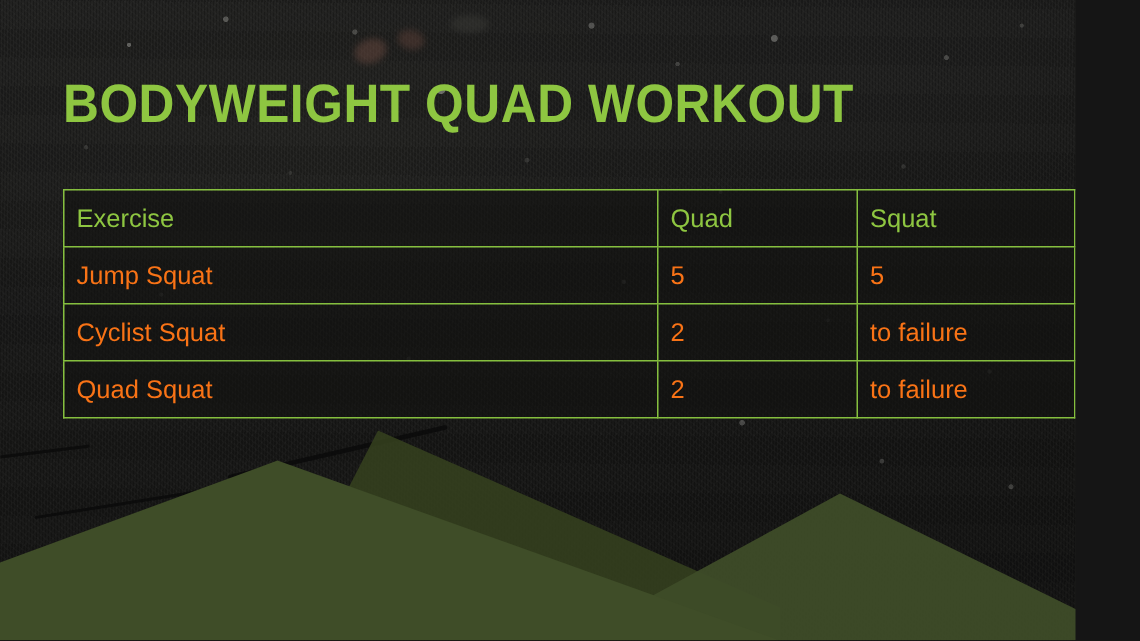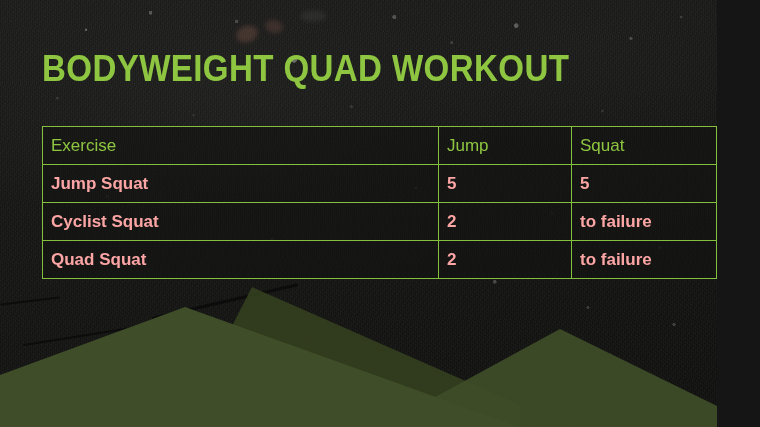--- a/index.html
+++ b/index.html
@@ -121,22 +121,21 @@
     font-weight:normal;
     font-family:"Liberation Sans Narrow","Liberation Sans", sans-serif;
     background:rgba(18,18,17,.55);
     overflow:hidden;
     white-space:nowrap;
   }
   .wk-table th {
     color:#8ec641;
   }
   .wk-table td {
-    color:#fca5a5;
-    font-weight:bold;
+    color:#f97316;
   }
   .col-exercise { width:396px; }
   .col-sets     { width:133px; }
   .col-reps     { width:145px; }
 </style>
 </head>
 <body>
 
 <div id="slide">
 
@@ -162,21 +161,21 @@
 
   <table class="wk-table">
     <colgroup>
       <col class="col-exercise">
       <col class="col-sets">
       <col class="col-reps">
     </colgroup>
     <thead>
       <tr>
         <th>Exercise</th>
-        <th>Jump</th>
+        <th>Quad</th>
         <th>Squat</th>
       </tr>
     </thead>
     <tbody>
       <tr>
         <td>Jump Squat</td>
         <td>5</td>
         <td>5</td>
       </tr>
       <tr>

